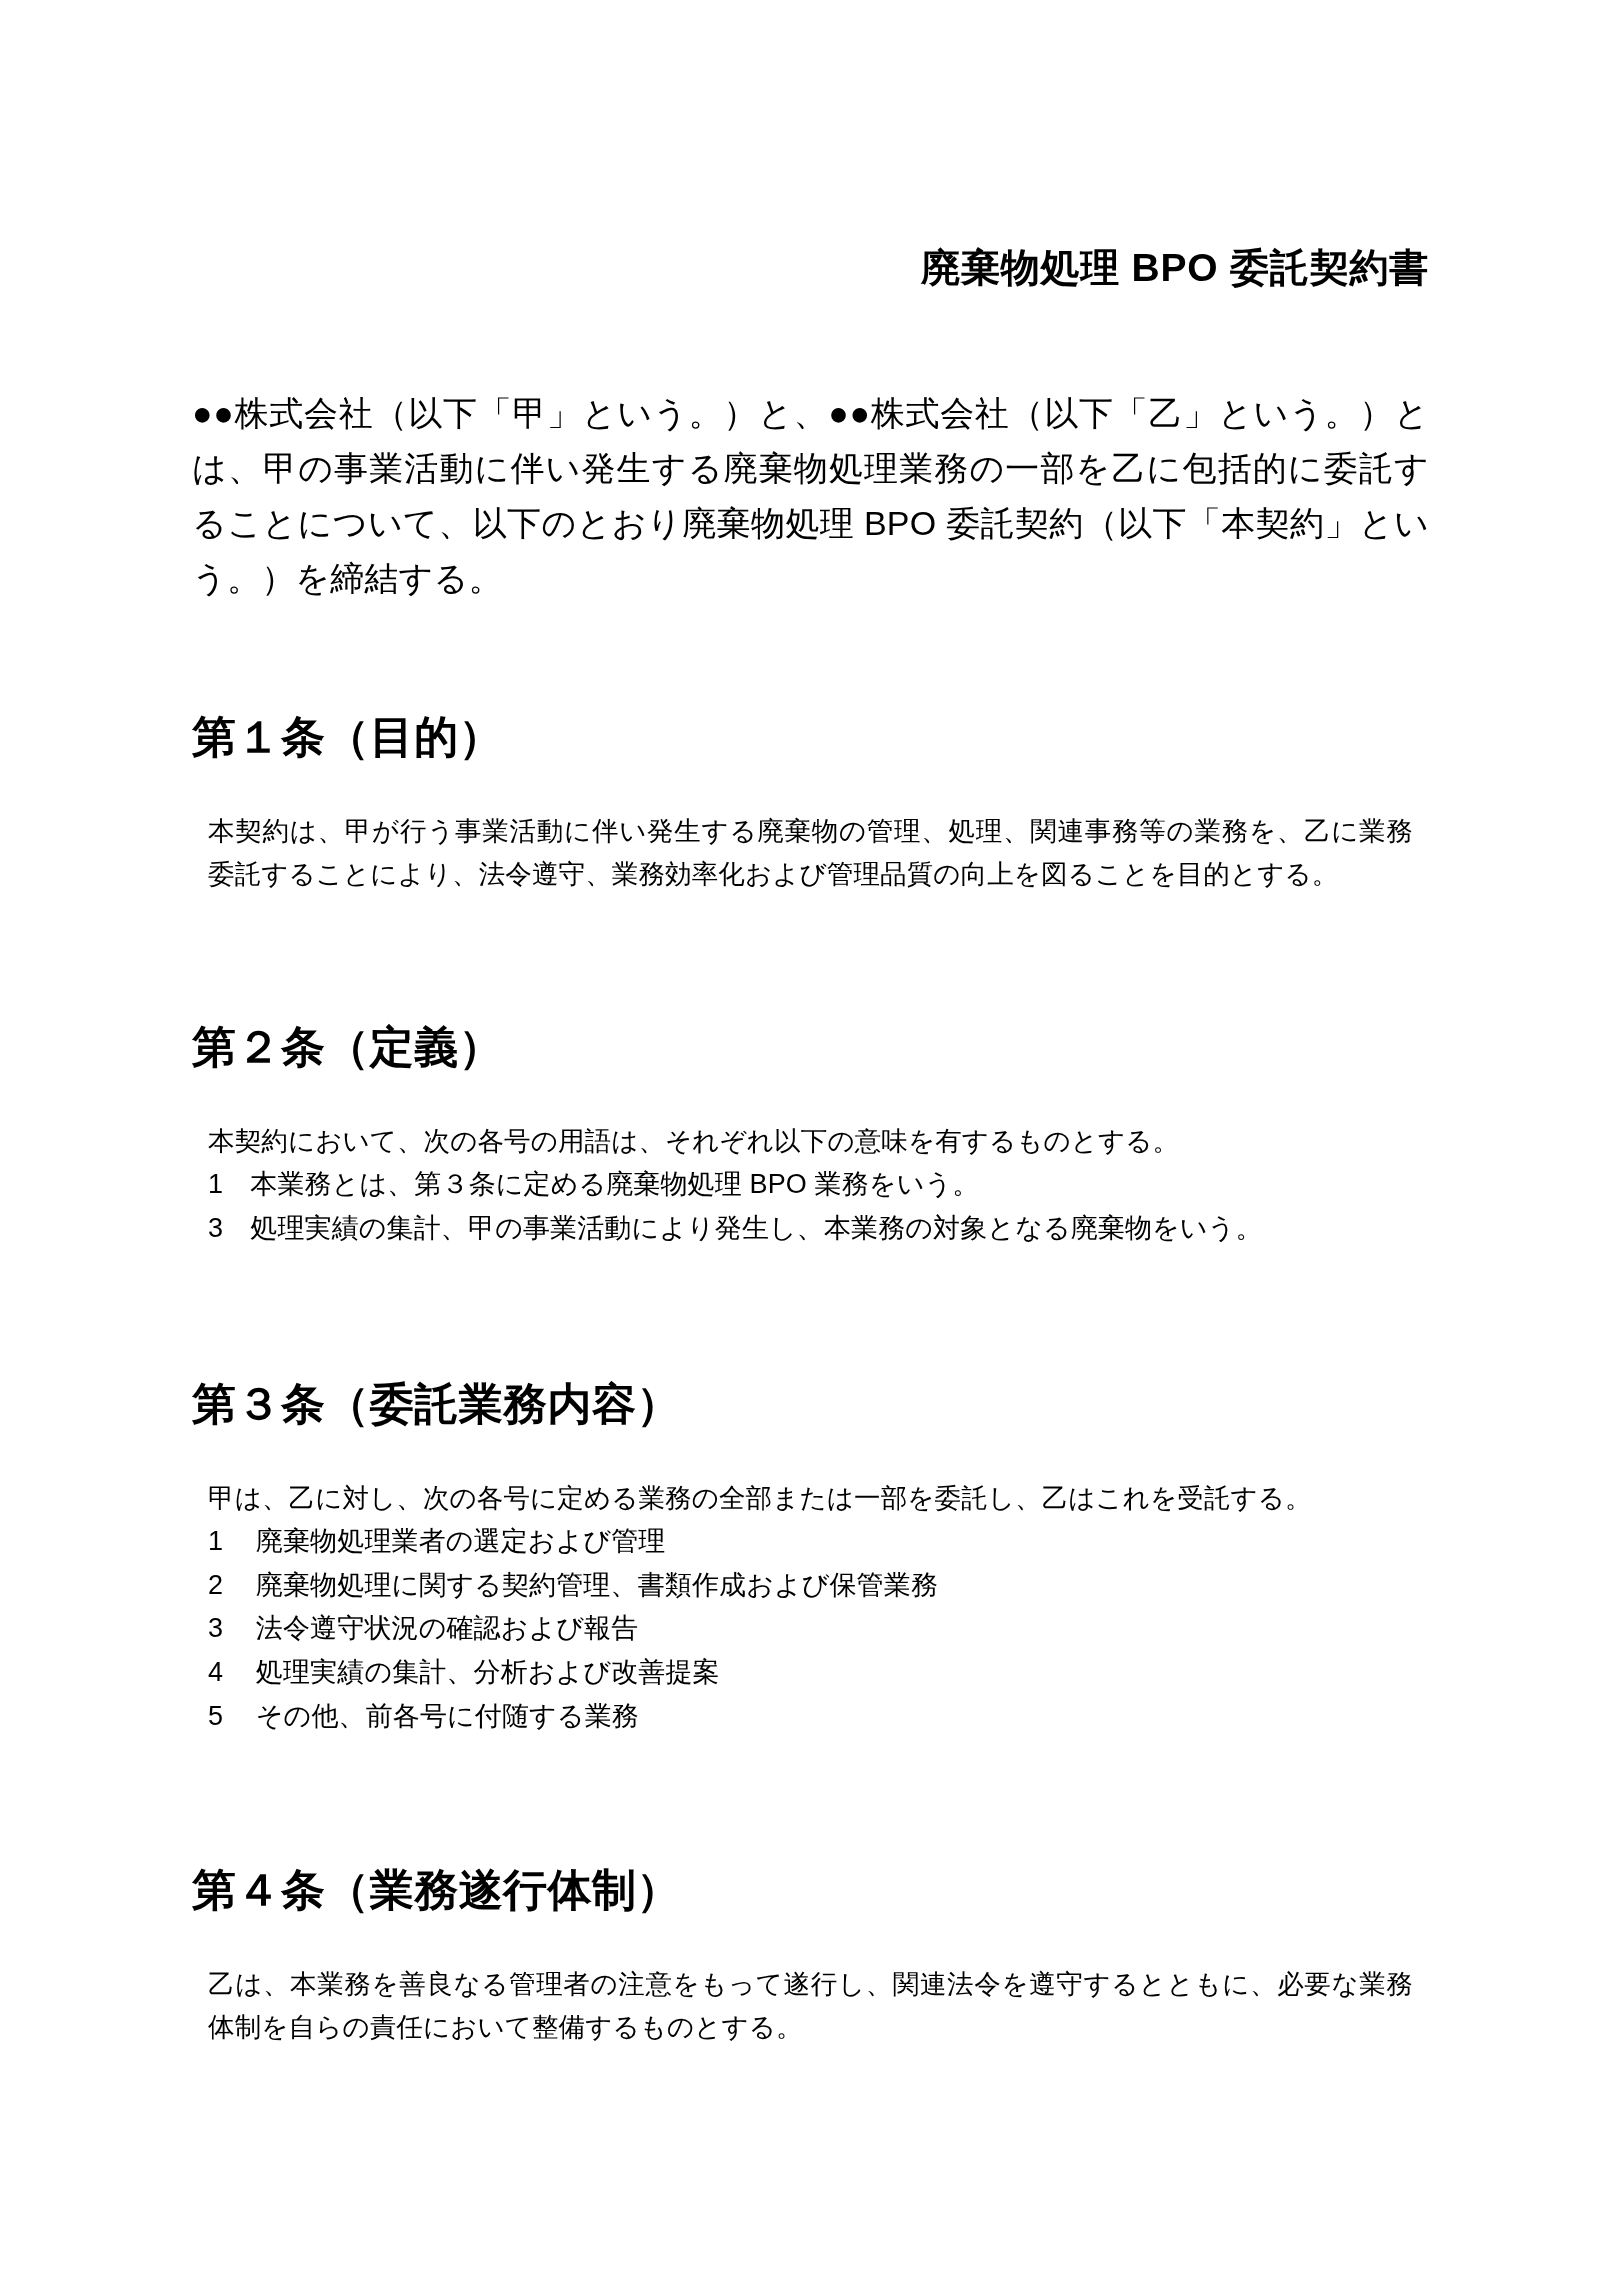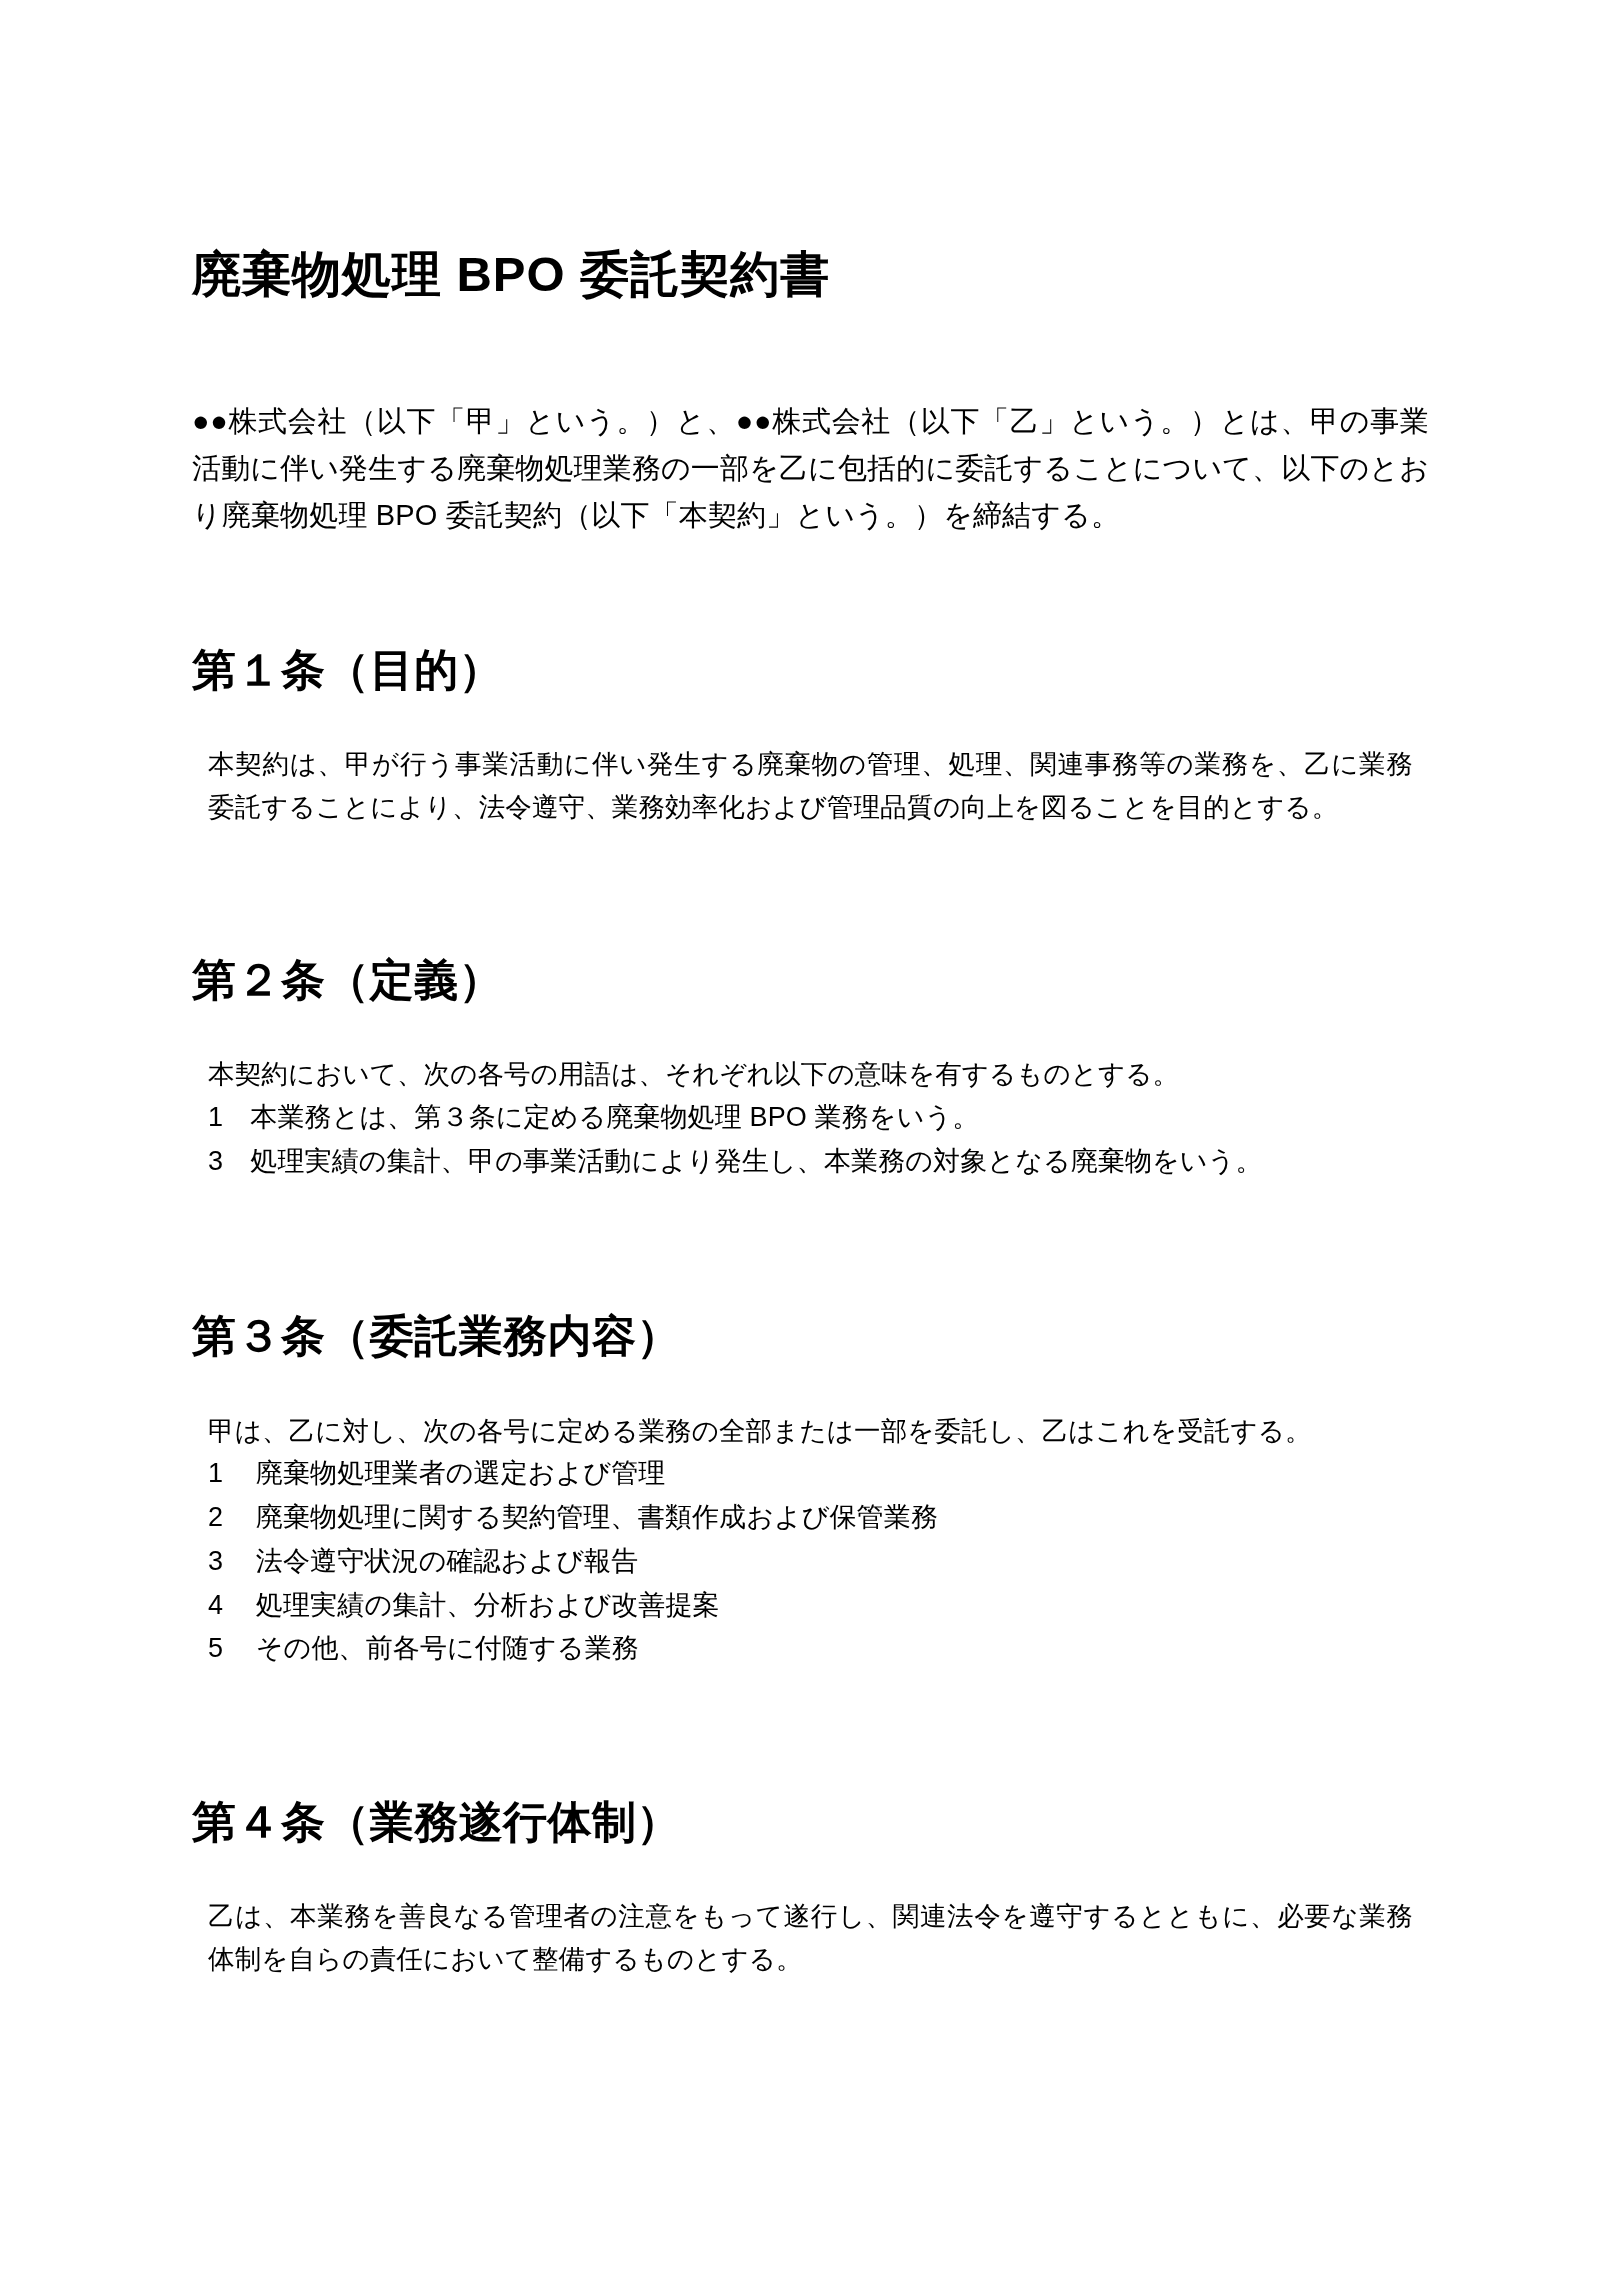--- a/index.html
+++ b/index.html
@@ -28,32 +28,32 @@
   .content {
     position: absolute;
     left: 192px;
     top: 0;
     width: 1237px;
   }
 
   .doc-title {
     margin: 0;
     padding-top: 245px;
-    text-align: left;
-    font-size: 49px;
+    text-align: right;
+    font-size: 39px;
     font-weight: bold;
     letter-spacing: 0.02em;
     line-height: 1.2;
     white-space: nowrap;
   }
 
   .intro {
     margin: 0;
     padding-top: 94px;
-    font-size: 29px;
+    font-size: 34px;
     line-height: 1.62;
     text-align: justify;
     text-justify: inter-character;
     letter-spacing: 0.005em;
   }
 
   .article {
     margin: 0;
   }
 

